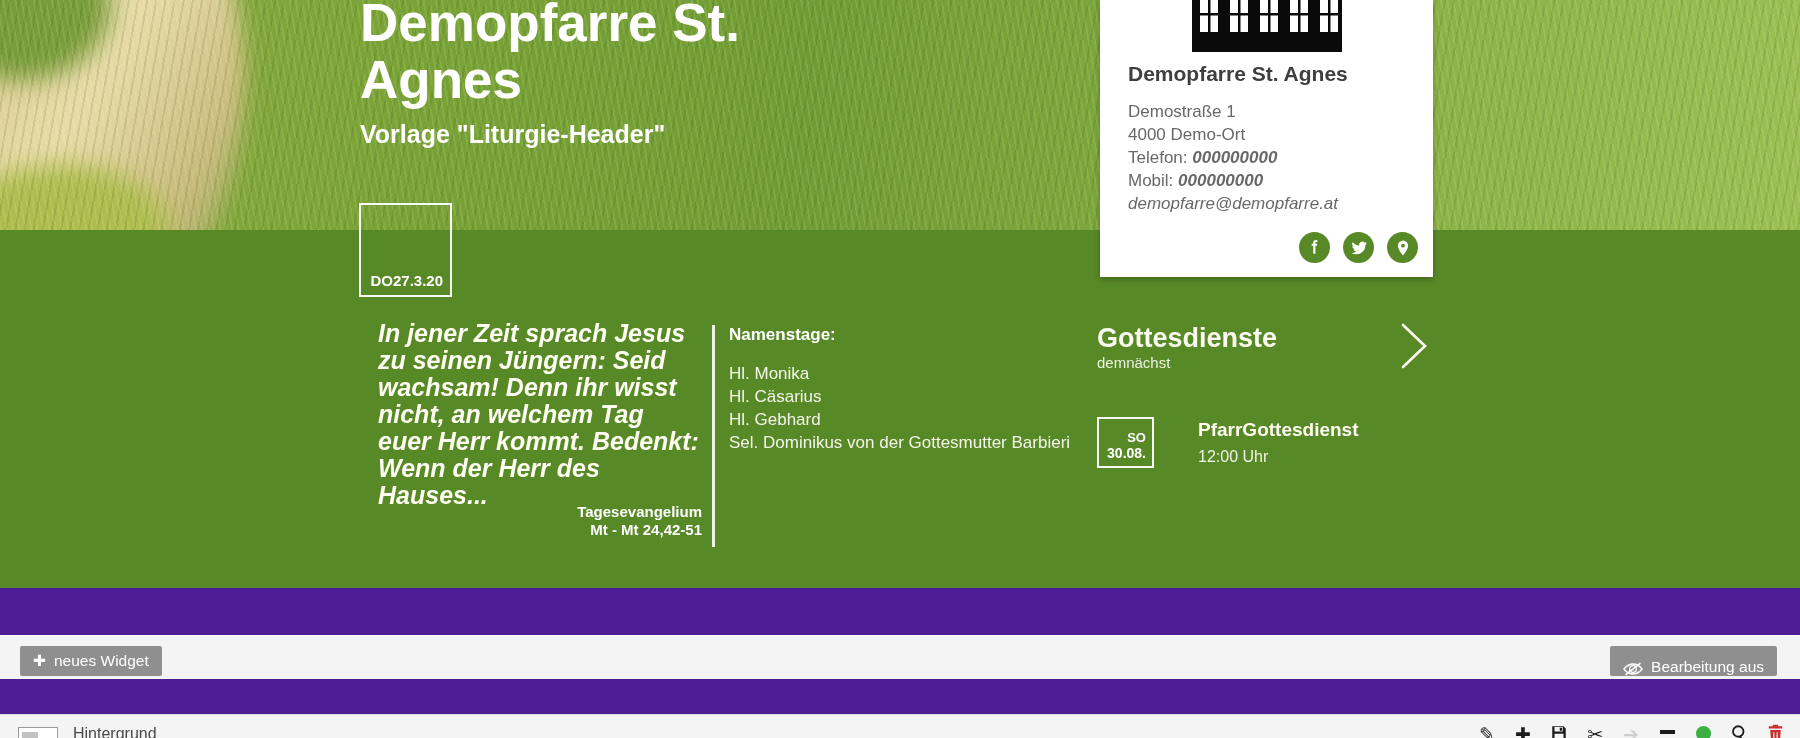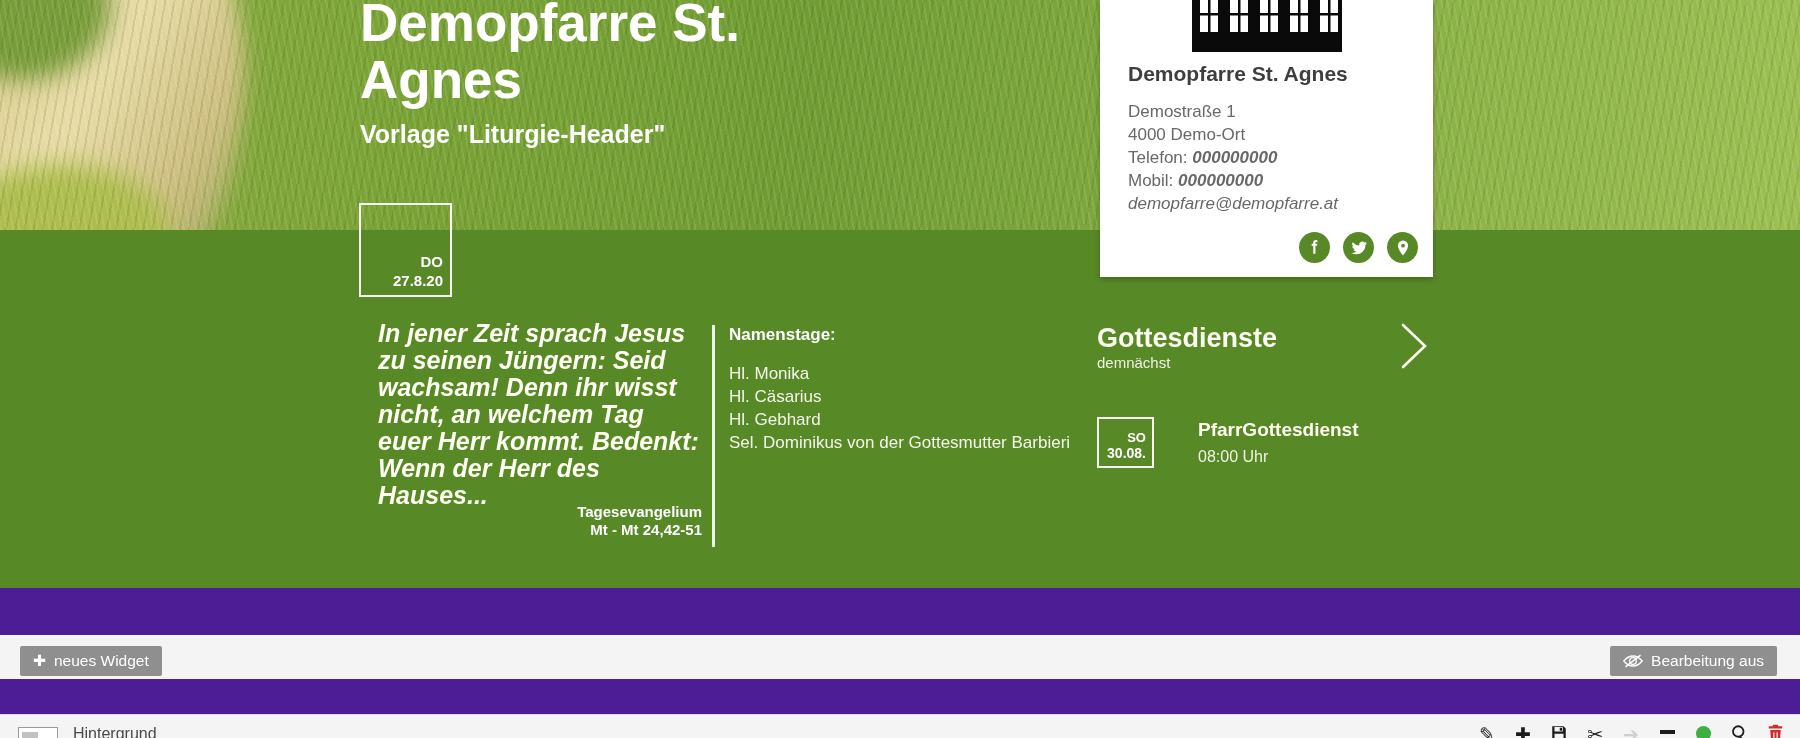--- a/index.html
+++ b/index.html
@@ -27,21 +27,21 @@
   .hero-grass-bl{position:absolute; left:-50px; top:165px; width:220px; height:130px;
     background:#aebd4e; filter:blur(12px); border-radius:50%;}
   .hero-title{position:absolute; left:360px; top:-6px; width:480px; color:#fff;
     font-size:53px; line-height:57px; font-weight:bold; z-index:3;}
   .hero-sub{position:absolute; left:360px; top:120px; color:#fff;
     font-size:25px; font-weight:bold; z-index:3;}
 
   
   .green-band{position:absolute; left:0; top:230px; width:1800px; height:358px; background:var(--green);}
   .date-box{position:absolute; left:359px; top:203px; width:93px; height:94px; z-index:4;
-    border:2px solid rgba(255,255,255,.95); display:flex; flex-direction:column;
+    border:2px solid rgba(255,255,255,.95); display:flex; flex-direction:row;
     justify-content:flex-end; align-items:flex-end; padding:5px 7px;
     color:#fff; font-weight:bold; font-size:15px; line-height:19px;}
   .quote{position:absolute; left:378px; top:320px; width:324px; 
     font-family:Liberation Sans, sans-serif; font-style:italic; font-weight:bold;
     font-size:25px; line-height:27px; color:#fffef2;}
   .quote-source{position:absolute; left:460px; top:503px; width:242px; text-align:right;
     font-size:15px; font-weight:bold; line-height:18px; color:#fff;}
   .divider-v{position:absolute; left:712px; top:325px; width:3px; height:222px;
     background:rgba(255,255,255,.9);}
   .namenstage{position:absolute; left:729px; top:325px; width:360px; color:#fff;}
@@ -71,21 +71,21 @@
   .email{font-weight:normal; font-style:italic;}
   .socials{position:absolute; right:15px; top:232px; display:flex; gap:13px;}
   .soc{width:31px; height:31px; border-radius:50%; background:var(--green);
     display:flex; align-items:center; justify-content:center; cursor:pointer;}
 
   
   .toolbar{position:absolute; left:0; top:635px; width:1800px; height:44px; background:var(--bar-bg);}
   .gbtn{position:absolute; top:11px; height:30px; background:var(--btn-gray); color:#fff;
     border:none; border-radius:2px; font-family:inherit; font-size:15.5px;
     display:flex; align-items:center; gap:8px; padding:0 13px; cursor:pointer;}
-  .gbtn-left{left:20px;} .gbtn-right{right:23px;}
+  .gbtn-left{left:20px;} .gbtn-right{right:23px;align-items:flex-end;}
   .glyph{font-family:"DejaVu Sans",sans-serif;}
   .footer{position:absolute; left:0; top:714px; width:1800px; height:40px;
     background:var(--bar-bg); border-top:1px solid #ddd;}
   .thumb{position:absolute; left:18px; top:12px; width:40px; height:22px; background:#fff;
     border:1px solid #9a9a9a; cursor:pointer;}
   .thumb-in{position:absolute; left:3px; top:4px; width:16px; height:13px; background:#c2c2c2;}
   .bg-label{position:absolute; left:73px; top:10px; font-size:16px; color:#4a4a4a;}
   .ficons{position:absolute; right:15px; top:9px; display:flex; gap:16px; align-items:flex-start;}
   .fi{width:20px; height:20px; display:flex; align-items:flex-start; justify-content:center;
     font-size:19px; line-height:20px; color:#1c1c1c; cursor:pointer;}
@@ -103,21 +103,21 @@
     <div class="hero-grass-tl"></div>
     <div class="hero-grass-bl"></div>
     <h1 class="hero-title">Demopfarre St. Agnes</h1>
     <div class="hero-sub">Vorlage "Liturgie-Header"</div>
   </div>
 
   <div class="green-band"></div>
 
   <div class="date-box">
     <div>DO</div>
-    <div>27.8.20</div>
+    <div>27.3.20</div>
   </div>
 
   <div class="quote">In jener Zeit sprach Jesus zu seinen Jüngern: Seid wachsam! Denn ihr wisst nicht, an welchem Tag euer Herr kommt. Bedenkt: Wenn der Herr des Hauses...</div>
   <div class="quote-source">
     <div>Tagesevangelium</div>
     <div>Mt - Mt 24,42-51</div>
   </div>
 
   <div class="divider-v"></div>
 
@@ -137,21 +137,21 @@
     <polyline points="3,2 25,23 3,44" fill="none" stroke="#fdfdf2" stroke-width="2.6" stroke-linecap="round"></polyline>
   </svg>
 
   <div class="event">
     <div class="ev-box">
       <div class="ev-day">SO</div>
       <div class="ev-date">30.08.</div>
     </div>
     <div class="ev-text">
       <div class="ev-title">PfarrGottesdienst</div>
-      <div class="ev-time">08:00 Uhr</div>
+      <div class="ev-time">12:00 Uhr</div>
     </div>
   </div>
 
   <div class="card">
     <svg class="logo" width="150" height="68" viewBox="0 0 150 68">
       <rect x="0" y="0" width="150" height="68" fill="#0a0a0a"></rect>
       <g fill="#ffffff">
         <rect x="8" y="4" width="18" height="44"></rect>
           <rect x="38" y="4" width="18" height="44"></rect>
         <rect x="68" y="4" width="18" height="44"></rect>

